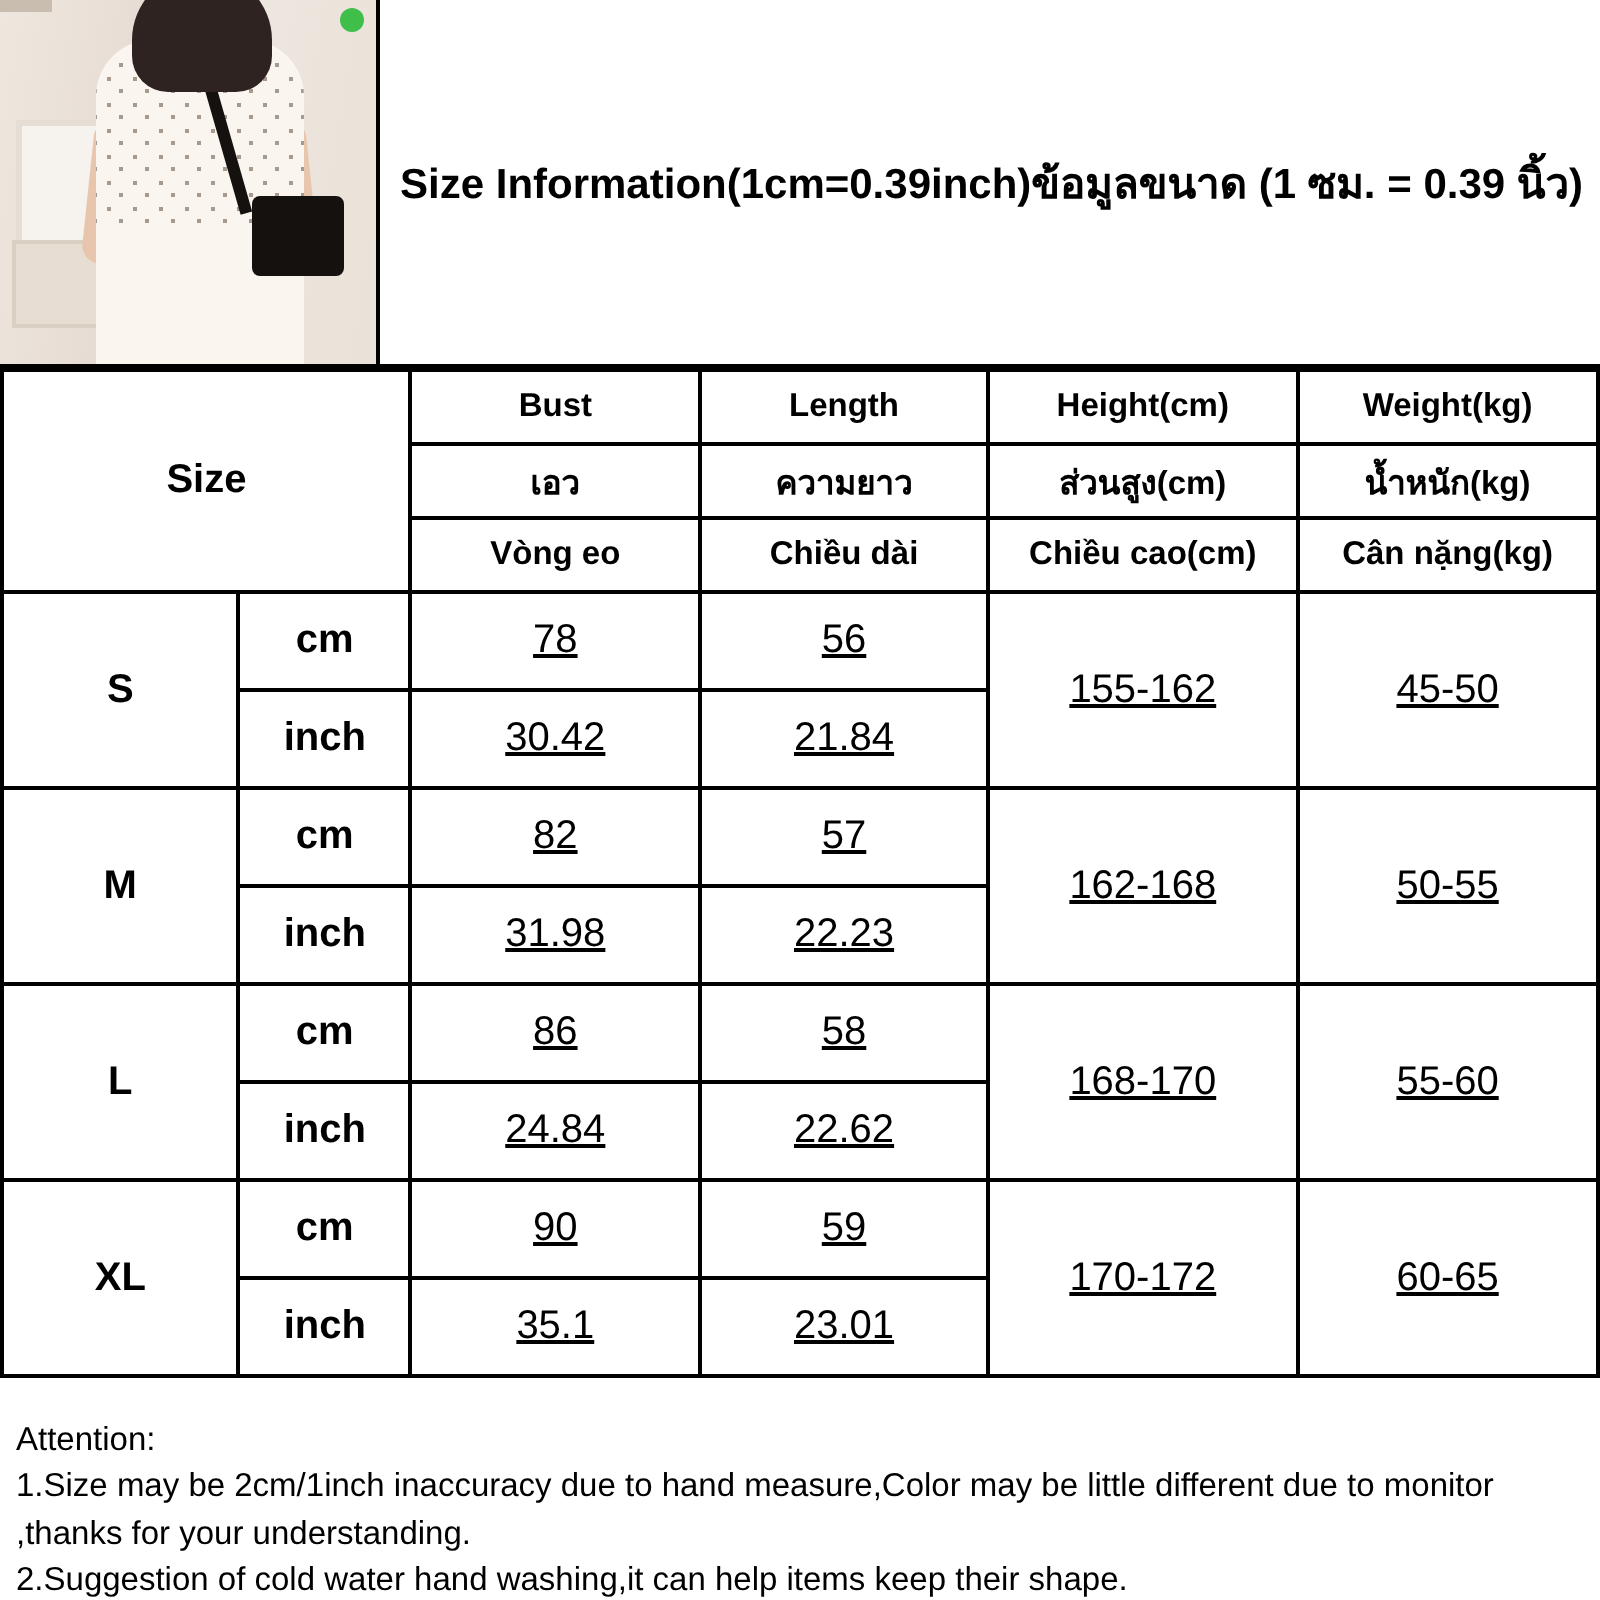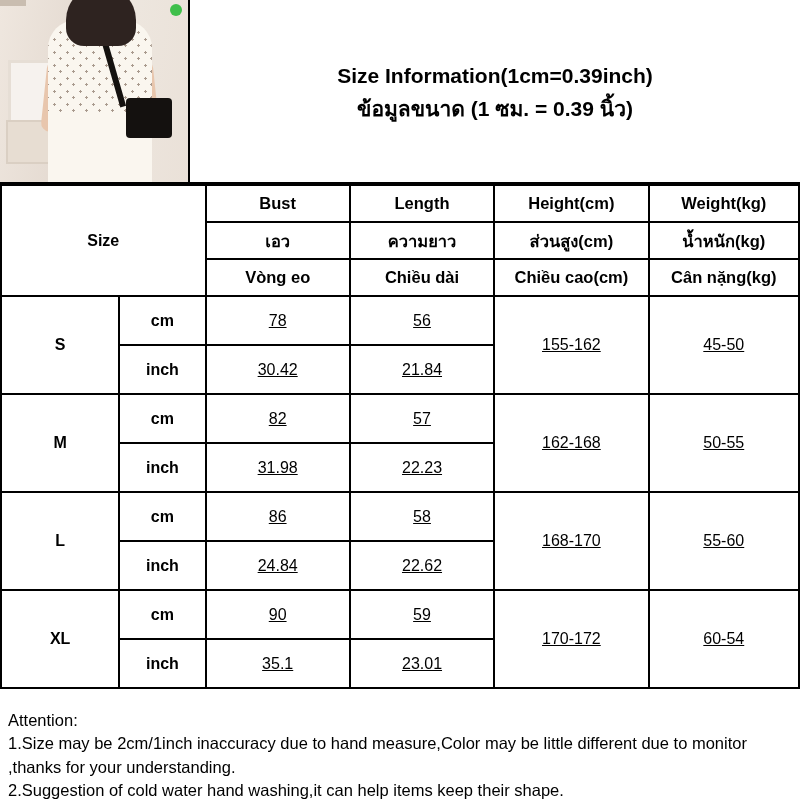--- a/index.html
+++ b/index.html
@@ -97,21 +97,20 @@
     border-radius: 50%; background: #3fbf4a;
   }
   .ph-tape {
     position: absolute; left: 0; top: 0; width: 26px; height: 6px;
     background: #c9bdb0;
   }
 
   .title-box {
     flex: 1 1 auto;
     display: flex;
-    flex-direction: column;
     align-items: center;
     justify-content: center;
     text-align: center;
     padding: 4px 10px 0 10px;
   }
   .title-line {
     font-weight: bold;
     font-size: 21px;
     line-height: 1.55;
     white-space: nowrap;
@@ -120,21 +119,21 @@
   
   table.size-table {
     border-collapse: collapse;
     width: 800px;
     table-layout: fixed;
   }
   table.size-table td, table.size-table th {
     border: 2px solid #000;
     text-align: center;
     vertical-align: middle;
-    font-size: 16px;
+    font-size: 20px;
     padding: 2px 2px;
   }
   .col-size   { width: 118px; }
   .col-unit   { width: 86px; }
   .col-bust   { width: 144px; }
   .col-length { width: 144px; }
   .col-height { width: 154px; }
   .col-weight { width: 150px; }
 
   .hdr-size-cell {
@@ -263,21 +262,21 @@
         <td class="val-cell row-cell">24.84</td>
         <td class="val-cell row-cell">22.62</td>
       </tr>
 
       <tr>
         <td class="size-label row-cell" rowspan="2">XL</td>
         <td class="unit-cell row-cell">cm</td>
         <td class="val-cell row-cell">90</td>
         <td class="val-cell row-cell">59</td>
         <td class="val-cell" rowspan="2">170-172</td>
-        <td class="val-cell" rowspan="2">60-54</td>
+        <td class="val-cell" rowspan="2">60-65</td>
       </tr>
       <tr>
         <td class="unit-cell row-cell">inch</td>
         <td class="val-cell row-cell">35.1</td>
         <td class="val-cell row-cell">23.01</td>
       </tr>
     </tbody>
   </table>
 
   <div class="attention">

